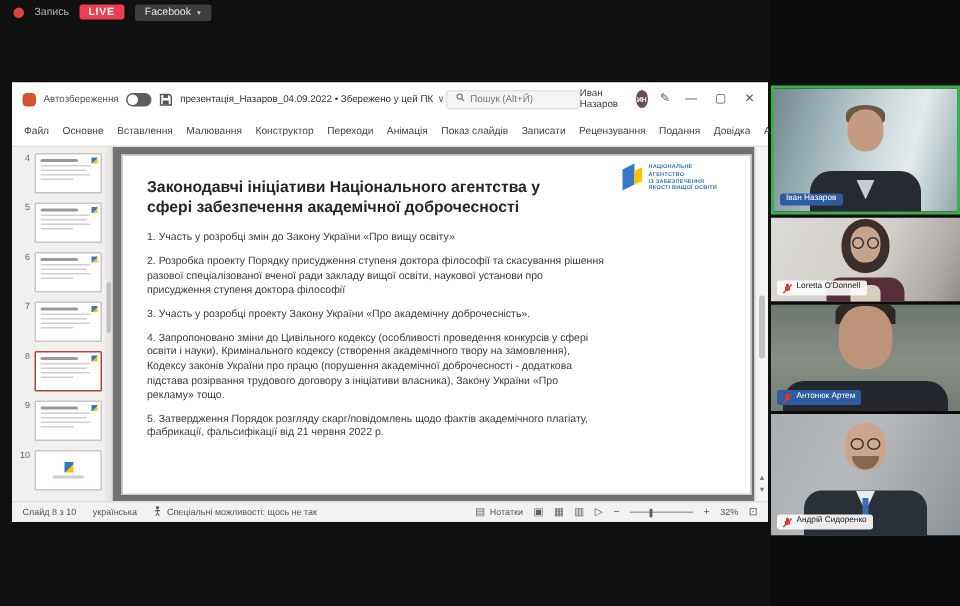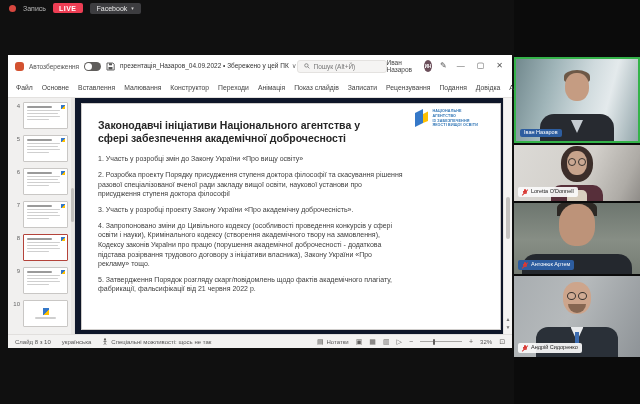--- a/index.html
+++ b/index.html
@@ -39,21 +39,21 @@
   .ribbon{height:20px;flex:none;display:flex;align-items:center;padding:0 8px;border-bottom:1px solid #e3e1df;background:#fff;}
   .rtabs{display:flex;gap:9px;align-items:center;}
   .rtab{font-size:6.8px;color:#444;white-space:nowrap;}
   .rib-right{margin-left:auto;display:flex;align-items:center;gap:8px;}
   .rib-ico{font-size:8px;color:#777;line-height:1;}
   .present-btn{width:17px;height:12px;background:#c74a34;border-radius:2px;display:flex;align-items:center;justify-content:center;gap:2px;}
   .present-btn .sq{width:5px;height:4px;background:#fff;border-radius:0.5px;}
   .present-btn .car{font-size:4px;color:#fff;}
 
   
-  .main{flex:1;display:flex;min-height:0;background:#0f172a;}
+  .main{flex:1;display:flex;min-height:0;background:#737373;}
   .thumbs{width:66px;flex:none;background:#f1f0ef;border-right:1px solid #e0dedc;padding-top:4px;display:flex;flex-direction:column;gap:6px;overflow:hidden;position:relative;}
   .trow{display:flex;gap:3px;padding-left:3px;align-items:flex-start;}
   .tnum{font-size:6px;color:#666;width:9px;text-align:right;padding-top:1px;flex:none;}
   .tbox{width:45px;height:27px;background:#fff;border:1px solid #c9c7c5;border-radius:1px;position:relative;padding:2px 3px;box-sizing:border-box;flex:none;}
   .tbox.sel{border:1.5px solid #b4433a;}
   .tb-logo{position:absolute;top:1.5px;right:2px;width:4px;height:4px;background:linear-gradient(135deg,#3578c8 55%,#ffc000 55%);}
   .tl{background:#cfcfcf;height:1.5px;margin:1.5px 0;border-radius:1px;}
   .tl.t1{background:#9a9a9a;height:2px;width:68%;margin-top:1px;}
   .tl.w90{width:90%;} .tl.w85{width:85%;} .tl.w88{width:88%;} .tl.w60{width:60%;}
   .tend{display:flex;flex-direction:column;align-items:center;justify-content:center;height:100%;gap:2px;}

